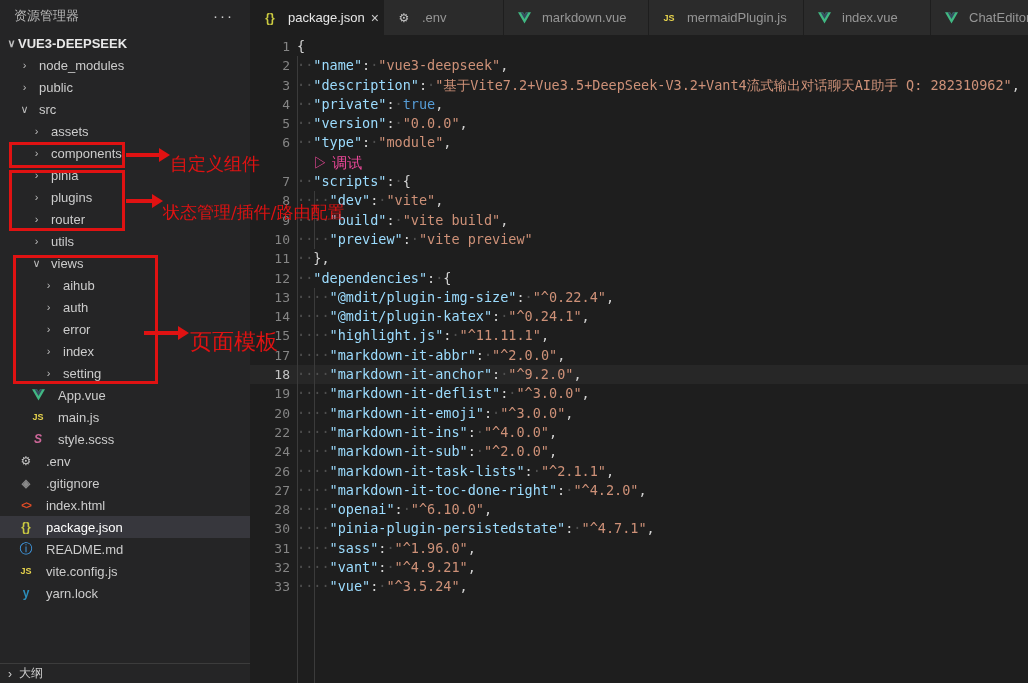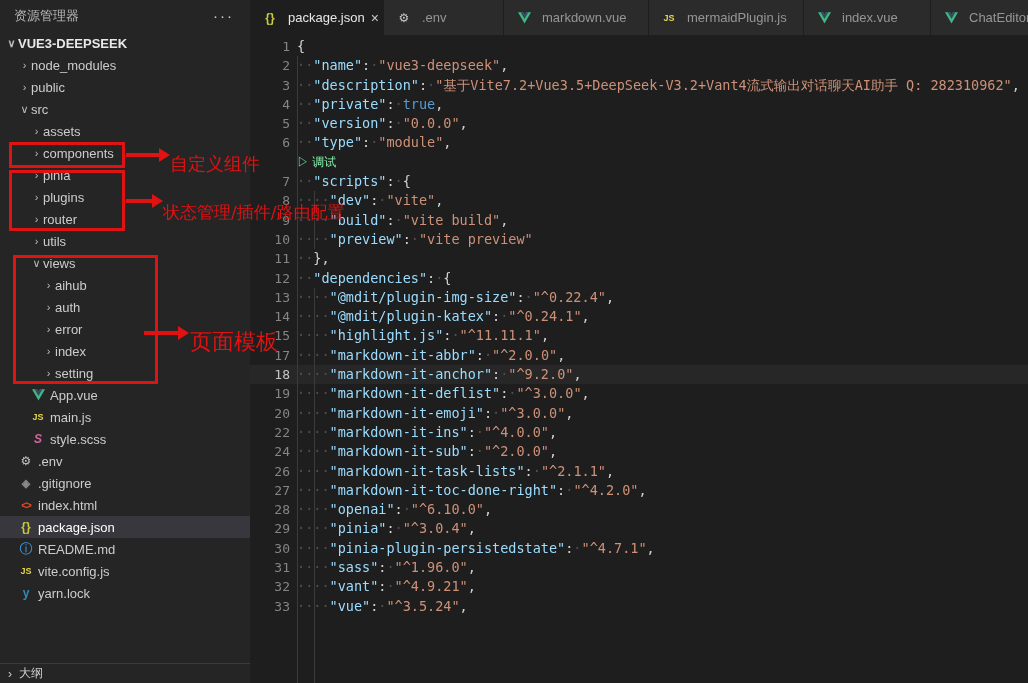--- a/index.html
+++ b/index.html
@@ -17,42 +17,42 @@
   .chev{width:13px;color:#bdbdbd;font-size:11px;flex:none;text-align:center;}
   .ic{width:16px;margin-right:4px;flex:none;display:inline-flex;align-items:center;justify-content:center;font-size:11px;font-weight:bold;}
   .ic-js{color:var(--js-yellow,#e8d44d);font-size:9px;}
   .ic-gear{color:var(--gear-gray,#c5c5c5);font-weight:normal;font-size:12px;}
   .ic-sass{color:var(--sass-pink,#cd6799);font-style:italic;font-size:12px;}
   .ic-git{color:#8a8a8a;font-size:11px;}
   .ic-html{color:var(--html-orange,#e44d26);font-size:10px;letter-spacing:-1px;}
   .ic-braces{color:var(--json-yellow,#cbcb41);font-size:12px;}
   .ic-info{color:var(--info-blue,#42a5f5);font-weight:normal;font-size:13px;}
   .ic-yarn{color:var(--yarn-blue,#2c8ebb);font-size:12px;}
-  .tlabel{margin-left:0;}
+  .tlabel{margin-left:8px;}
   .outline{position:absolute;left:0;bottom:0;right:0;height:19px;border-top:1px solid #3c3c3c;display:flex;
            align-items:center;padding-left:8px;font-size:12px;color:#ccc;gap:7px;cursor:pointer;background:var(--sidebar-bg,#252526);}
 
   
   .editor{position:absolute;left:250px;top:0;right:0;bottom:0;display:flex;flex-direction:column;background:var(--editor-bg,#1e1e1e);}
   .tabbar{display:flex;height:35px;background:var(--sidebar-bg,#252526);overflow:hidden;flex:none;}
   .tab{display:flex;align-items:center;box-sizing:border-box;padding:0 12px;gap:6px;font-size:13px;color:#969696;
        background:var(--tab-inactive,#2b2b2b);border-right:1px solid #1e1e1e;flex:none;cursor:pointer;white-space:nowrap;}
   .tab.active{background:var(--editor-bg,#1e1e1e);color:#e7e7e7;}
   .tab:nth-child(1){width:134px;}.tab:nth-child(2){width:120px;}.tab:nth-child(3){width:145px;}
   .tab:nth-child(4){width:155px;}.tab:nth-child(5){width:127px;}
   .tclose{margin-left:auto;color:#cccccc;font-size:14px;cursor:pointer;}
 
   .code{position:relative;flex:1;padding-top:2px;overflow:hidden;background:var(--editor-bg,#1e1e1e);
         font-family:"DejaVu Sans Mono","Liberation Mono",monospace;font-size:13.5px;}
   .crow{display:flex;height:19.3px;line-height:19.3px;white-space:pre;}
   .crow.cur{background:rgba(255,255,255,0.045);}
   .crow.cur .gut{color:#c6c6c6;}
   .gut{width:40px;text-align:right;color:#858585;flex:none;font-size:13px;}
   .ltxt{margin-left:7px;}
-  .lens{color:#86efac;font-family:"Liberation Sans",sans-serif;font-size:12px;padding-left:0;}
+  .lens{color:#ec4899;font-family:"Liberation Sans",sans-serif;font-size:15px;padding-left:16px;}
   .tk-k{color:var(--key,#9cdcfe);} .tk-s{color:var(--string,#ce9178);}
   .tk-b{color:var(--keyword,#569cd6);} .tk-p{color:var(--punct,#d4d4d4);}
   .tk-w{color:#4f4f4f;}
   .guide{position:absolute;width:1px;background:#3b3b3b;}
 
   
   .annbox{position:absolute;border:3px solid var(--annotation,#e01212);z-index:10;pointer-events:none;}
   .b1{left:9px;top:142px;width:110px;height:20px;}
   .b2{left:9px;top:170px;width:110px;height:55px;}
   .b3{left:13px;top:255px;width:139px;height:123px;}
@@ -259,21 +259,20 @@
         <div class="crow"><span class="gut">15</span><span class="ltxt"><span class="tk-w">····</span><span class="tk-k">"highlight.js"</span><span class="tk-p">:</span><span class="tk-w">·</span><span class="tk-s">"^11.11.1"</span><span class="tk-p">,</span></span></div>
         <div class="crow"><span class="gut">17</span><span class="ltxt"><span class="tk-w">····</span><span class="tk-k">"markdown-it-abbr"</span><span class="tk-p">:</span><span class="tk-w">·</span><span class="tk-s">"^2.0.0"</span><span class="tk-p">,</span></span></div>
         <div class="crow cur"><span class="gut">18</span><span class="ltxt"><span class="tk-w">····</span><span class="tk-k">"markdown-it-anchor"</span><span class="tk-p">:</span><span class="tk-w">·</span><span class="tk-s">"^9.2.0"</span><span class="tk-p">,</span></span></div>
         <div class="crow"><span class="gut">19</span><span class="ltxt"><span class="tk-w">····</span><span class="tk-k">"markdown-it-deflist"</span><span class="tk-p">:</span><span class="tk-w">·</span><span class="tk-s">"^3.0.0"</span><span class="tk-p">,</span></span></div>
         <div class="crow"><span class="gut">20</span><span class="ltxt"><span class="tk-w">····</span><span class="tk-k">"markdown-it-emoji"</span><span class="tk-p">:</span><span class="tk-w">·</span><span class="tk-s">"^3.0.0"</span><span class="tk-p">,</span></span></div>
         <div class="crow"><span class="gut">22</span><span class="ltxt"><span class="tk-w">····</span><span class="tk-k">"markdown-it-ins"</span><span class="tk-p">:</span><span class="tk-w">·</span><span class="tk-s">"^4.0.0"</span><span class="tk-p">,</span></span></div>
         <div class="crow"><span class="gut">24</span><span class="ltxt"><span class="tk-w">····</span><span class="tk-k">"markdown-it-sub"</span><span class="tk-p">:</span><span class="tk-w">·</span><span class="tk-s">"^2.0.0"</span><span class="tk-p">,</span></span></div>
         <div class="crow"><span class="gut">26</span><span class="ltxt"><span class="tk-w">····</span><span class="tk-k">"markdown-it-task-lists"</span><span class="tk-p">:</span><span class="tk-w">·</span><span class="tk-s">"^2.1.1"</span><span class="tk-p">,</span></span></div>
         <div class="crow"><span class="gut">27</span><span class="ltxt"><span class="tk-w">····</span><span class="tk-k">"markdown-it-toc-done-right"</span><span class="tk-p">:</span><span class="tk-w">·</span><span class="tk-s">"^4.2.0"</span><span class="tk-p">,</span></span></div>
         <div class="crow"><span class="gut">28</span><span class="ltxt"><span class="tk-w">····</span><span class="tk-k">"openai"</span><span class="tk-p">:</span><span class="tk-w">·</span><span class="tk-s">"^6.10.0"</span><span class="tk-p">,</span></span></div>
-        <div class="crow"><span class="gut">29</span><span class="ltxt"><span class="tk-w">····</span><span class="tk-k">"pinia"</span><span class="tk-p">:</span><span class="tk-w">·</span><span class="tk-s">"^3.0.4"</span><span class="tk-p">,</span></span></div>
         <div class="crow"><span class="gut">30</span><span class="ltxt"><span class="tk-w">····</span><span class="tk-k">"pinia-plugin-persistedstate"</span><span class="tk-p">:</span><span class="tk-w">·</span><span class="tk-s">"^4.7.1"</span><span class="tk-p">,</span></span></div>
         <div class="crow"><span class="gut">31</span><span class="ltxt"><span class="tk-w">····</span><span class="tk-k">"sass"</span><span class="tk-p">:</span><span class="tk-w">·</span><span class="tk-s">"^1.96.0"</span><span class="tk-p">,</span></span></div>
         <div class="crow"><span class="gut">32</span><span class="ltxt"><span class="tk-w">····</span><span class="tk-k">"vant"</span><span class="tk-p">:</span><span class="tk-w">·</span><span class="tk-s">"^4.9.21"</span><span class="tk-p">,</span></span></div>
         <div class="crow"><span class="gut">33</span><span class="ltxt"><span class="tk-w">····</span><span class="tk-k">"vue"</span><span class="tk-p">:</span><span class="tk-w">·</span><span class="tk-s">"^3.5.24"</span><span class="tk-p">,</span></span></div>
         <div class="guide" style="left: 46.5px; top: 21.3px; height: 636.9px;"></div>
         <div class="guide" style="left: 63.5px; top: 156.4px; height: 57.9px;"></div>
         <div class="guide" style="left: 63.5px; top: 252.9px; height: 405.3px;"></div>
       </div>
   </main>
 

